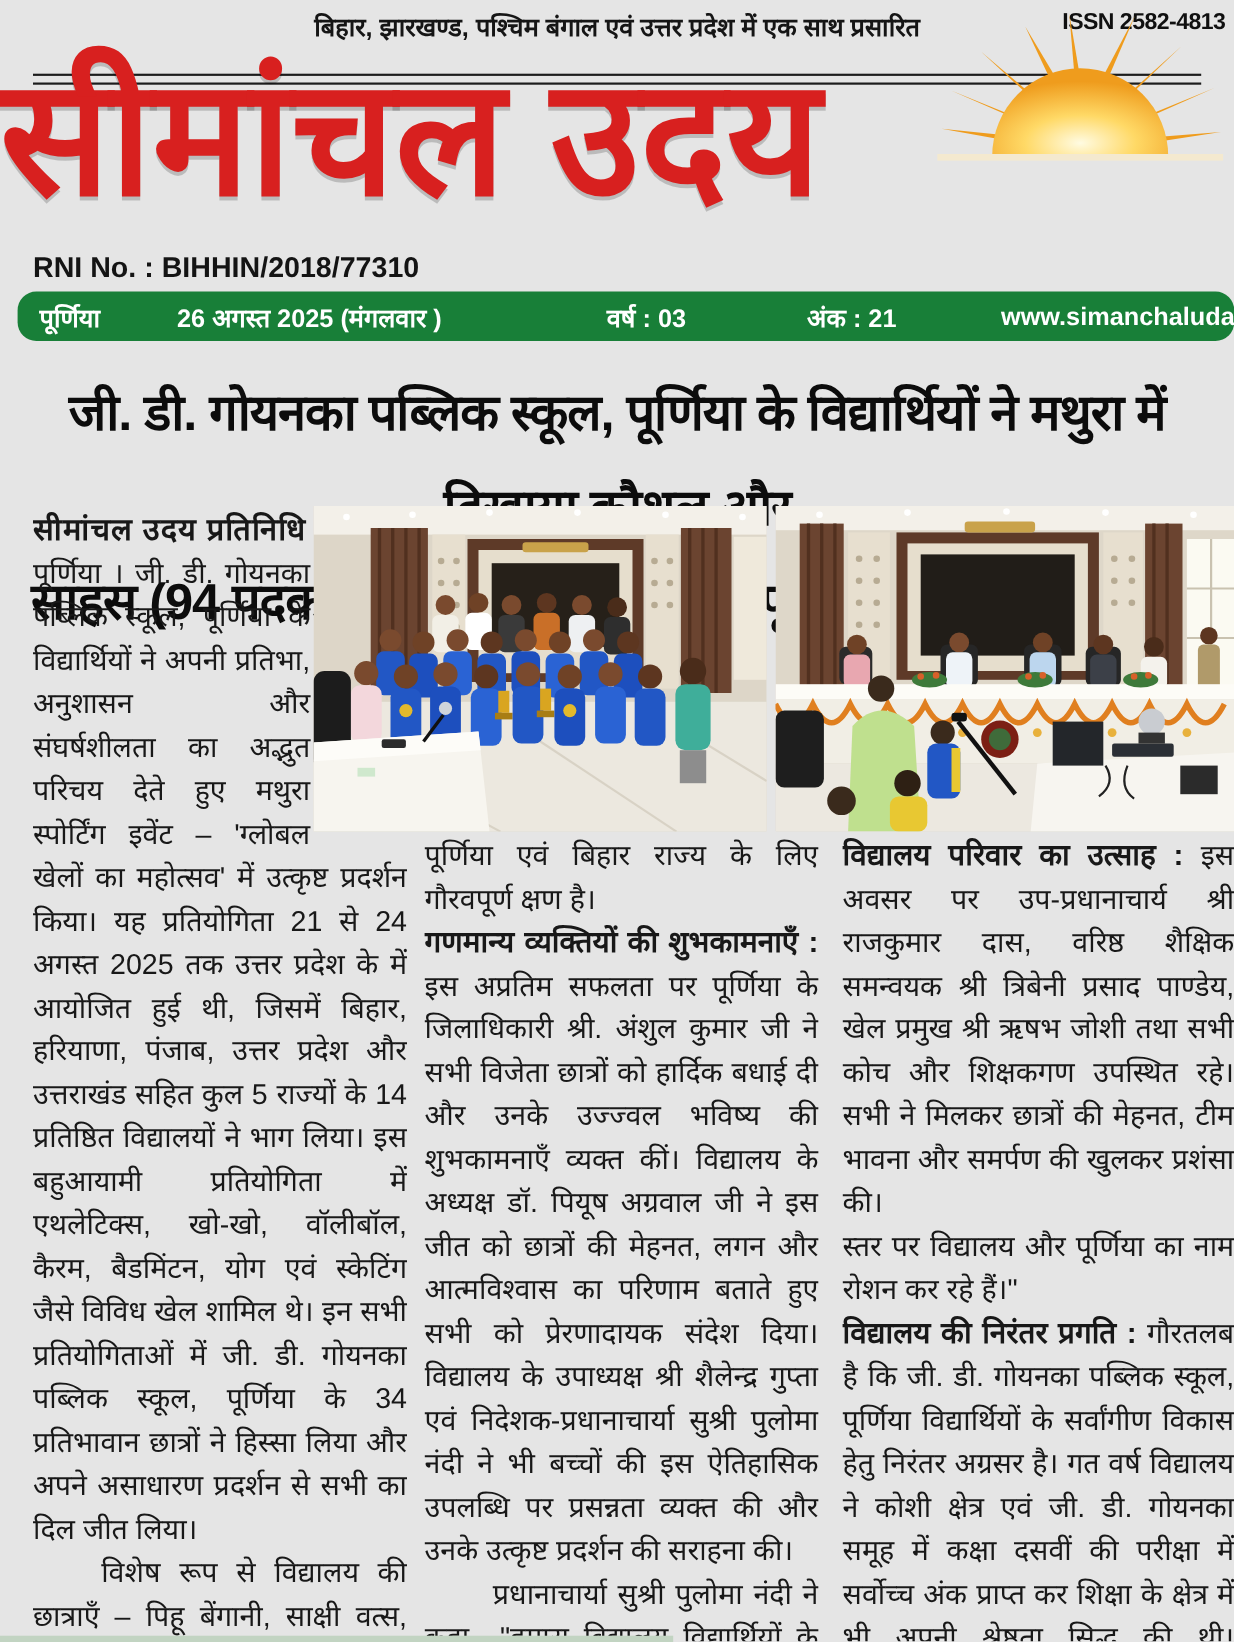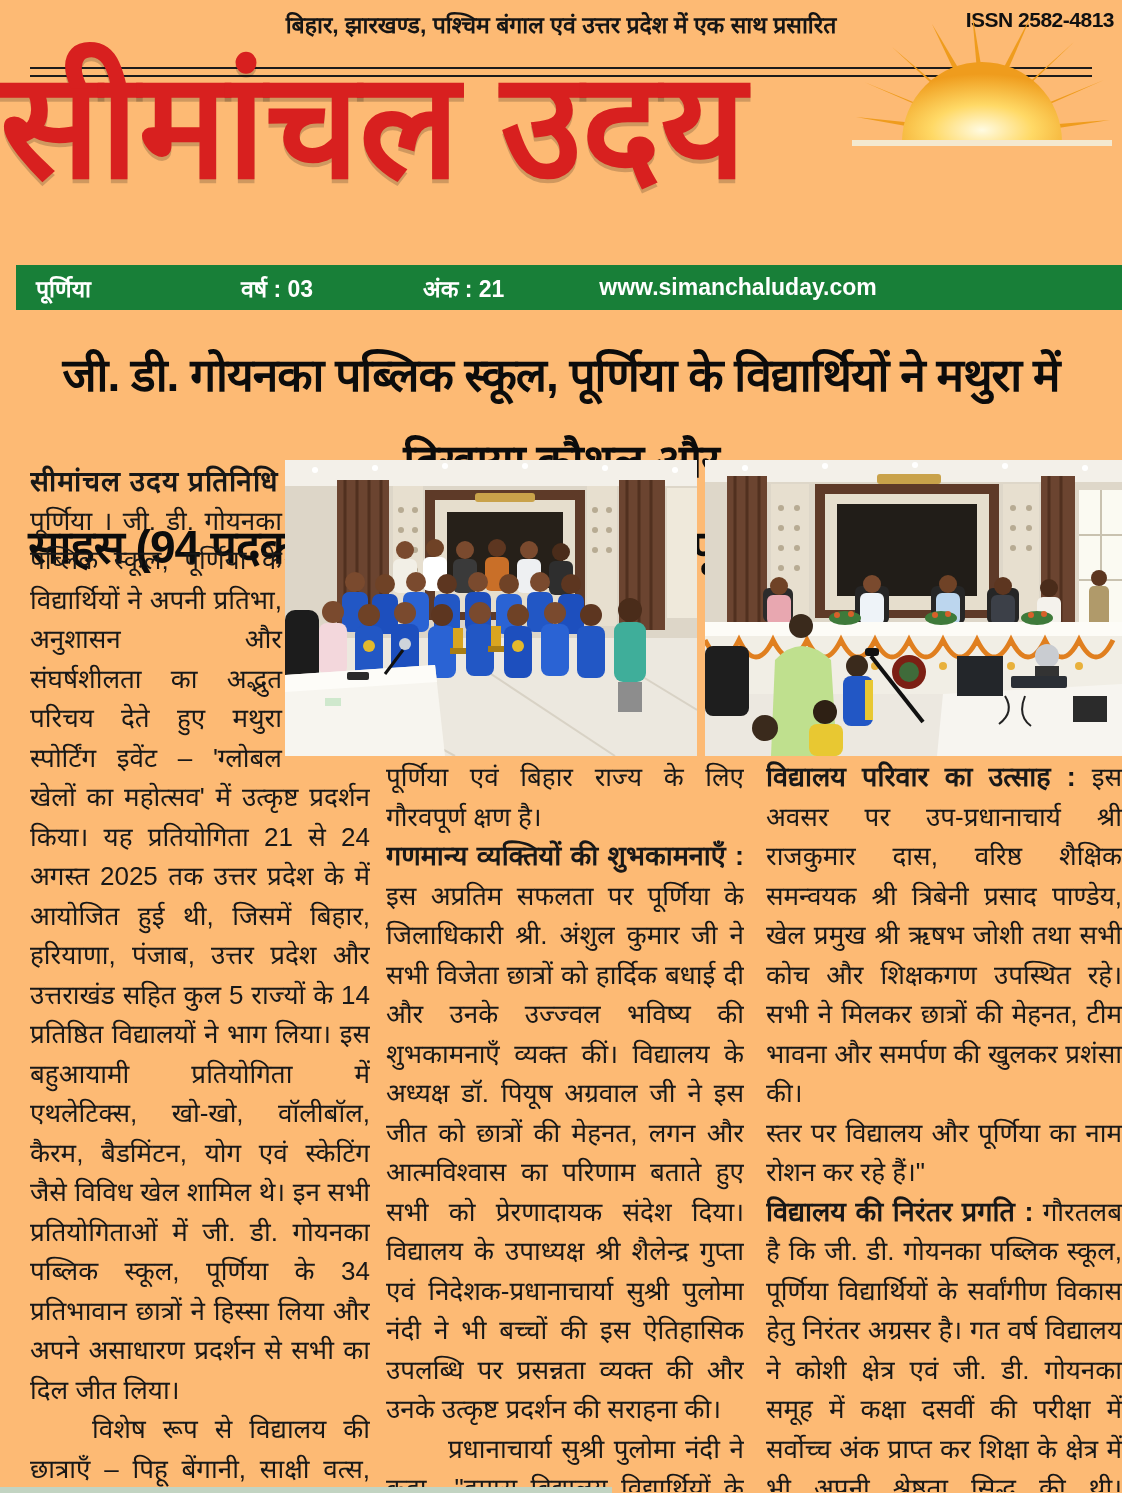--- a/index.html
+++ b/index.html
@@ -1,33 +1,33 @@
 <!DOCTYPE html>
 <html><head>
 <meta charset="utf-8">
 <style>
   html,body{margin:0;padding:0;background:#888;}
-  .page{position:relative;width:1122px;height:1493px;background:#fdba74;overflow:hidden;
+  .page{position:relative;width:1122px;height:1493px;background:#e5e5e5;overflow:hidden;
         font-family:"Liberation Sans","DejaVu Sans",sans-serif;color:#111;margin:0 auto;}
   
   .tagline{position:absolute;top:8px;left:0;width:100%;text-align:center;
            font-size:23px;font-weight:bold;color:#151515;letter-spacing:0;}
   .issn{position:absolute;top:8px;right:8px;font-size:21px;font-weight:bold;color:#101010;
         letter-spacing:-0.5px;}
   .hairline{position:absolute;left:30px;width:1062px;height:2px;background:#1c1c1c;z-index:1;}
   .hl1{top:67px}.hl2{top:75px}
   .sun{position:absolute;left:852px;top:2px;width:260px;height:160px;z-index:2;}
   .masthead{position:absolute;top:26px;left:0;width:100%;text-align:left;z-index:3;
             font-size:148px;line-height:200px;font-weight:800;color:#d8201f;
             text-shadow:0 4px 0 rgba(0,0,0,0.18);white-space:nowrap;}
   .rni{position:absolute;top:228px;left:30px;font-size:26px;font-weight:bold;color:#141414;}
   .slogan{position:absolute;top:220px;right:26px;font-size:33px;font-weight:bold;color:#d8201f;}
   
   .infobar{position:absolute;top:265px;left:16px;width:1106px;height:45px;background:#187f38;
-           display:flex;align-items:center;color:#ffffff;font-weight:bold;font-size:23px;}
+           display:flex;align-items:center;color:#ffffff;font-weight:bold;font-size:23px;border-radius:17px;}
   .infobar .it{white-space:nowrap;}
   .ib-city{margin-left:20px;}
   .ib-date{margin-left:70px;}
   .ib-year{margin-left:150px;}
   .ib-issue{margin-left:110px;}
   .ib-web{margin-left:95px;}
   
   .headline{position:absolute;top:312px;left:8px;width:1106px;text-align:center;
             font-weight:900;font-size:46px;line-height:86px;color:#0c0c0c;
             letter-spacing:-1px;margin-top:20px;}
@@ -77,23 +77,25 @@
       <polygon points="130,128 222,40 122,130"></polygon>
       <polygon points="130,128 252,78 126,134"></polygon>
       <polygon points="130,128 258,118 128,138"></polygon>
     </g>
     <path d="M50,140 A80,80 0 0 1 210,140 Z" fill="url(#sg)"></path>
     <rect x="0" y="138" width="260" height="6" fill="#f4e9cf"></rect>
   </svg>
 
   <div class="masthead">सीमांचल उदय</div>
 
+  <div class="rni">RNI No. : BIHHIN/2018/77310</div>
 
   <div class="infobar">
     <span class="it ib-city">पूर्णिया</span>
+    <span class="it ib-date">26 अगस्त 2025 (मंगलवार )</span>
     <span class="it ib-year">वर्ष : 03</span>
     <span class="it ib-issue">अंक : 21</span>
     <span class="it ib-web">www.simanchaluday.com</span>
 
   </div>
 
   <div class="headline">
     <div>जी. डी. गोयनका पब्लिक स्कूल, पूर्णिया के विद्यार्थियों ने मथुरा में दिखाया कौशल और</div>
     <div>साहस (94 पदक जीतकर किया विद्यालय, पूर्णिया एवं बिहार का नाम रोशन)</div>
   </div>

